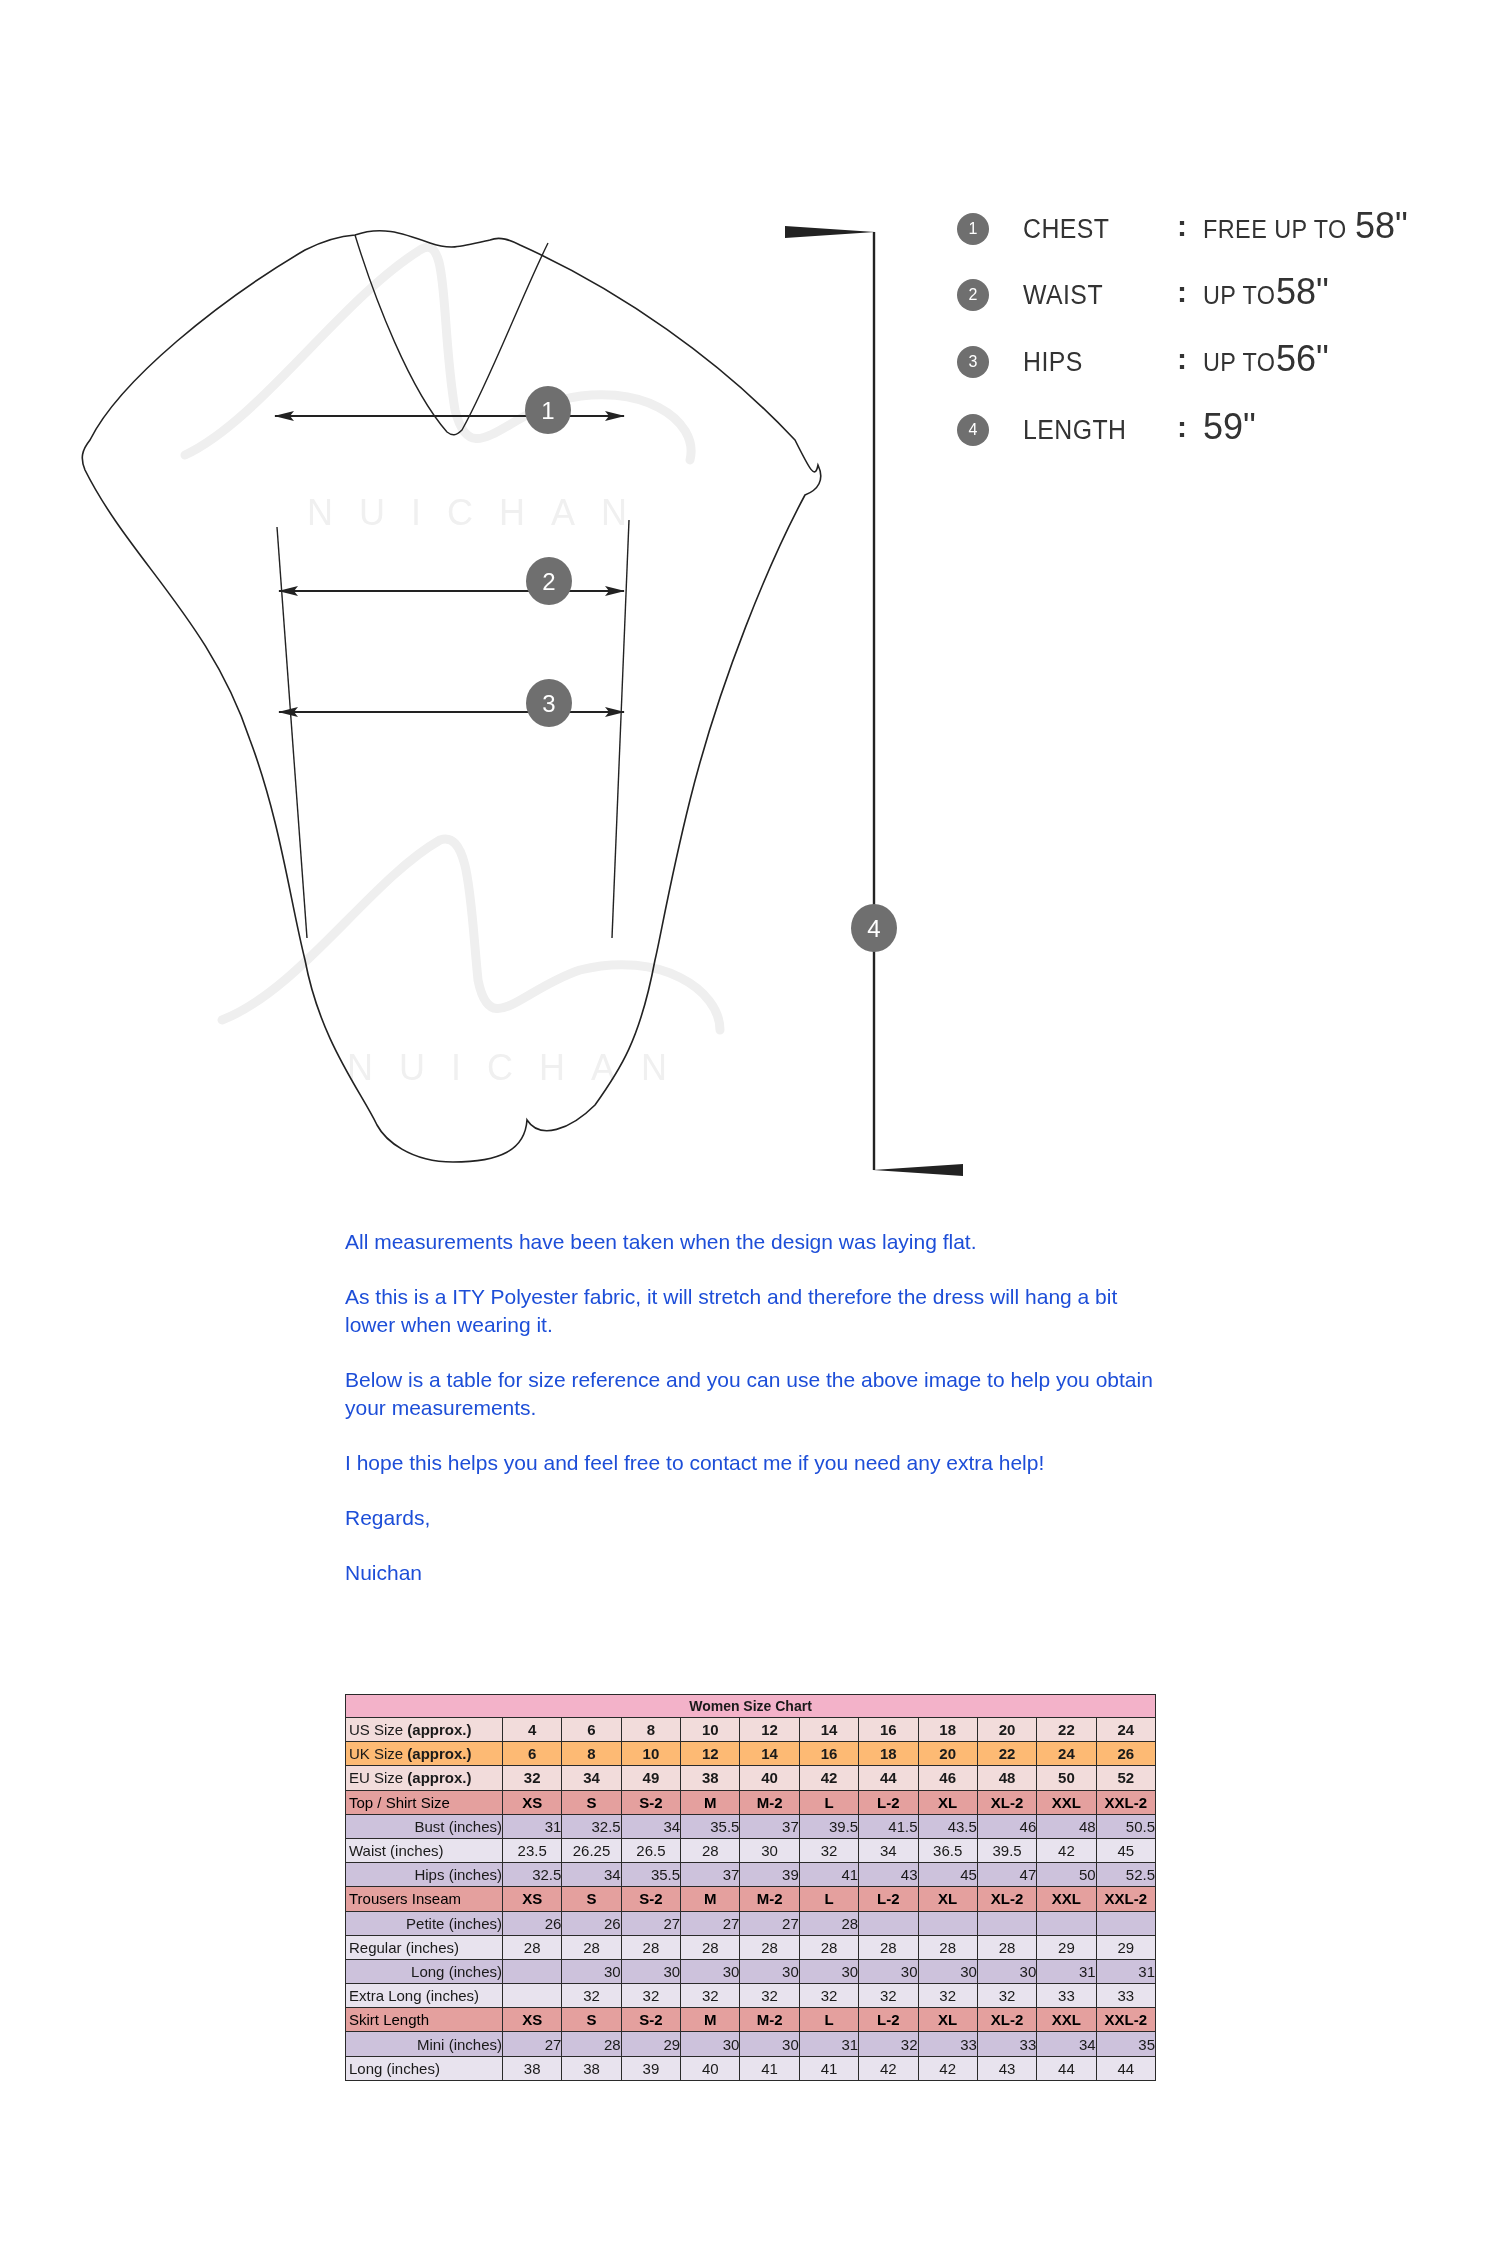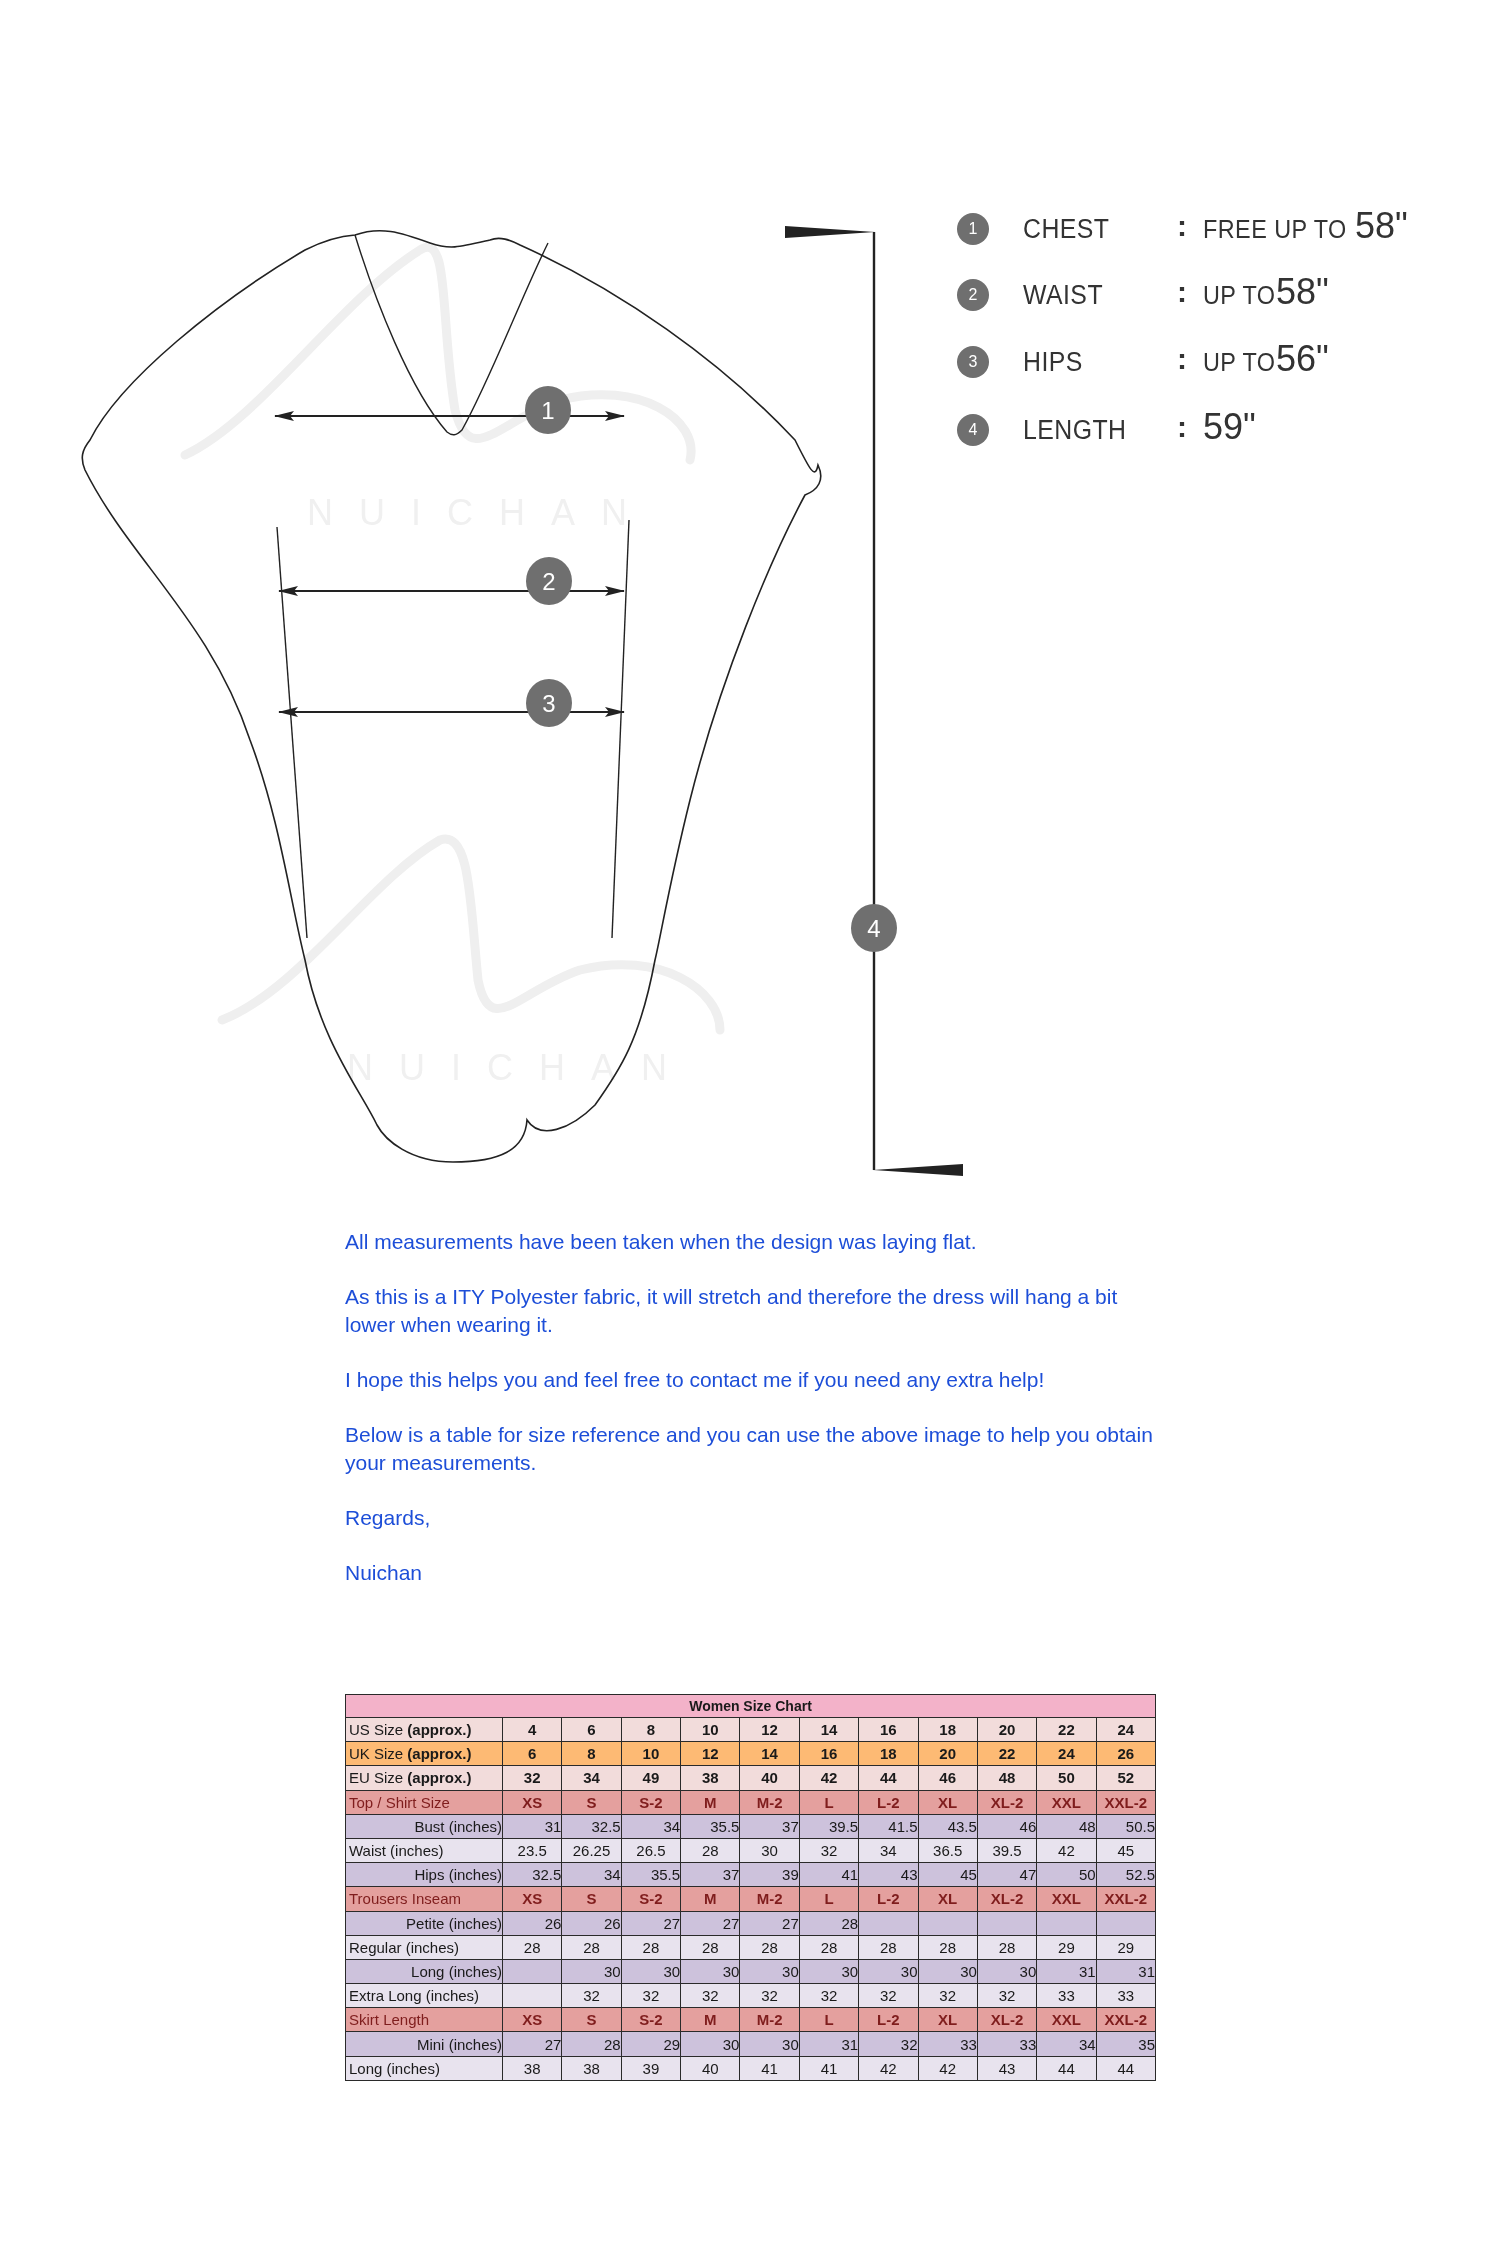--- a/index.html
+++ b/index.html
@@ -30,21 +30,21 @@
                 border-collapse: collapse; table-layout: fixed;
                 font-family: "Liberation Sans", sans-serif; font-size: 15px; }
   .size-table td, .size-table th { border: 1.5px solid #2a2a2a; height: 23.2px; padding: 0;
                                    text-align: center; color: #1a1a1a; overflow: hidden; white-space: nowrap; }
   .size-table col.label-col { width: 157px; }
   .size-table th.title { background: #f3b2c9; font-weight: bold; font-size: 14px; height: 22px; }
   .size-table td.row-label { text-align: left; padding-left: 3px; font-size: 15px; }
   .size-table td.row-label b { font-weight: normal; }
   .size-table tr.size-pink td { background: #f2dcdb; font-weight: bold; }
   .size-table tr.size-pink-light td { background: #fdba74; font-weight: bold; }
-  .size-table tr.size-heading td { background: #e4a09e; color: #7f1d1d; font-weight: bold; }
+  .size-table tr.size-heading td { background: #e4a09e; color: #000000; font-weight: bold; }
   .size-table tr.measure-dark td { background: #cdc2dc; text-align: right; }
   .size-table tr.measure-light td { background: #e8e3ee; }
 </style>
 </head>
 <body>
 
 <svg id="diagram" viewBox="0 0 1500 1200" xmlns="http://www.w3.org/2000/svg">
   <defs>
     <marker id="ah" viewBox="0 0 20 10" refX="19" refY="5" markerWidth="20" markerHeight="10" markerUnits="userSpaceOnUse" orient="auto-start-reverse">
       <path d="M0,0 L20,5 L0,10 L4,5 Z" fill="#222"></path>
@@ -146,22 +146,22 @@
     <span class="legend-colon">:</span>
     <span class="legend-value">
       <span class="legend-number">59"</span>
     </span>
   </div>
 </div>
 
 <div class="notes">
   <p>All measurements have been taken when the design was laying flat.</p>
   <p>As this is a ITY Polyester fabric, it will stretch and therefore the dress will hang a bit lower when wearing it.</p>
+  <p>Below is a table for size reference and you can use the above image to help you obtain your measurements.</p>
   <p>I hope this helps you and feel free to contact me if you need any extra help!</p>
-  <p>Below is a table for size reference and you can use the above image to help you obtain your measurements.</p>
   <p>Regards,</p>
   <p>Nuichan</p>
 </div>
 
 <table class="size-table">
   <colgroup>
     <col class="label-col">
     <col>
       <col>
       <col>

